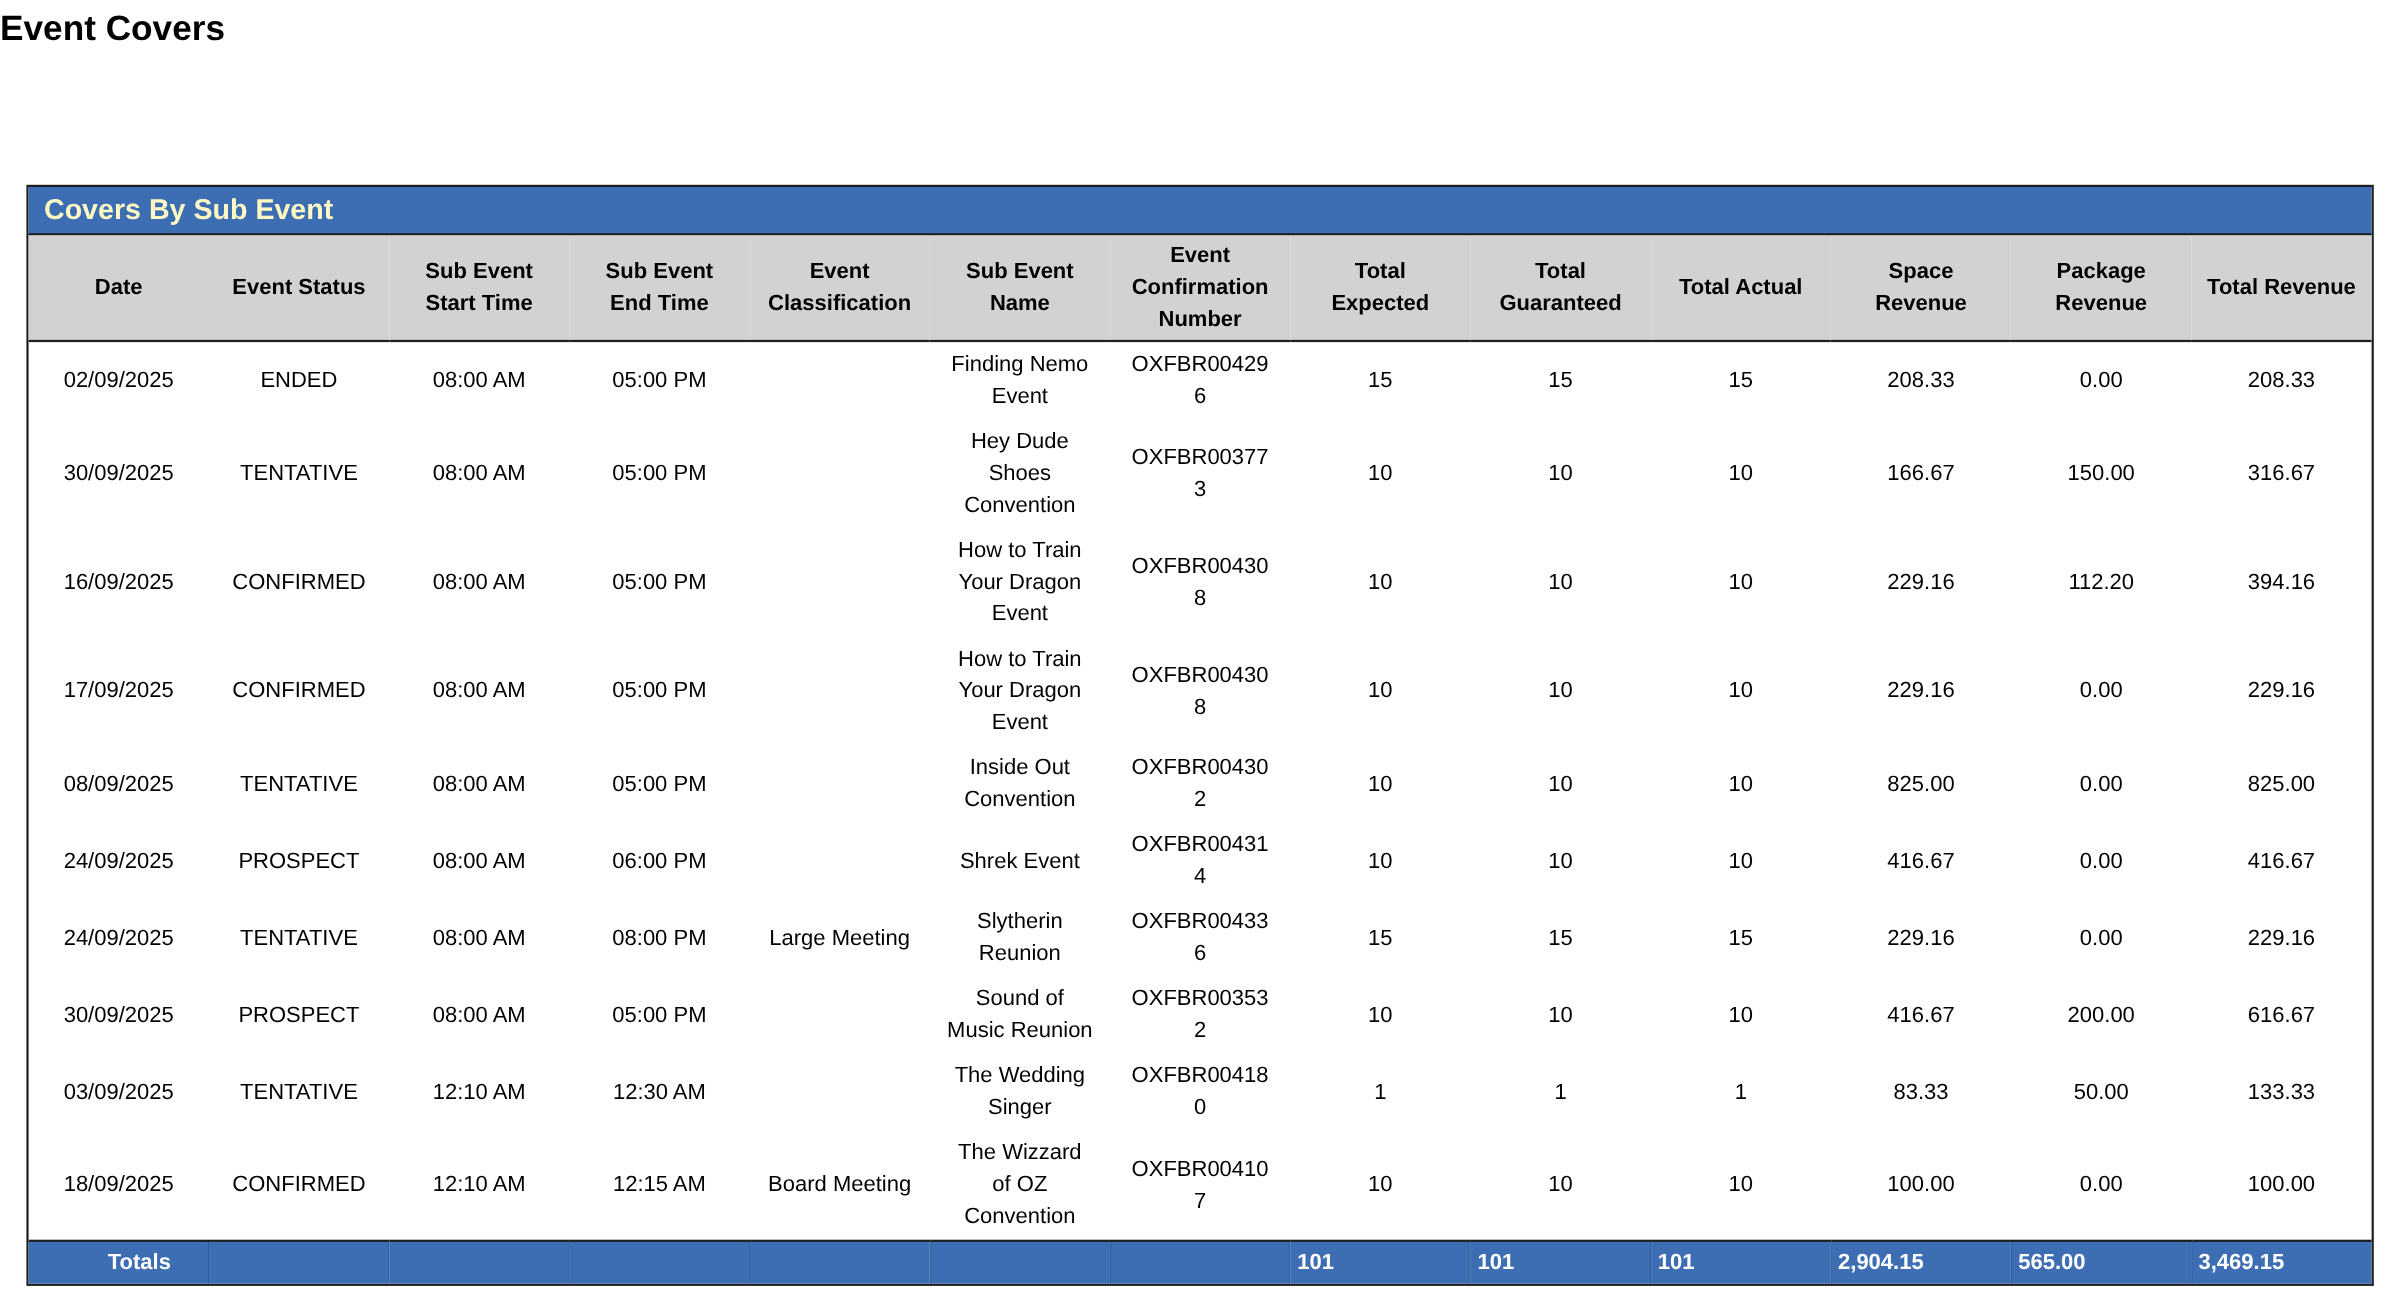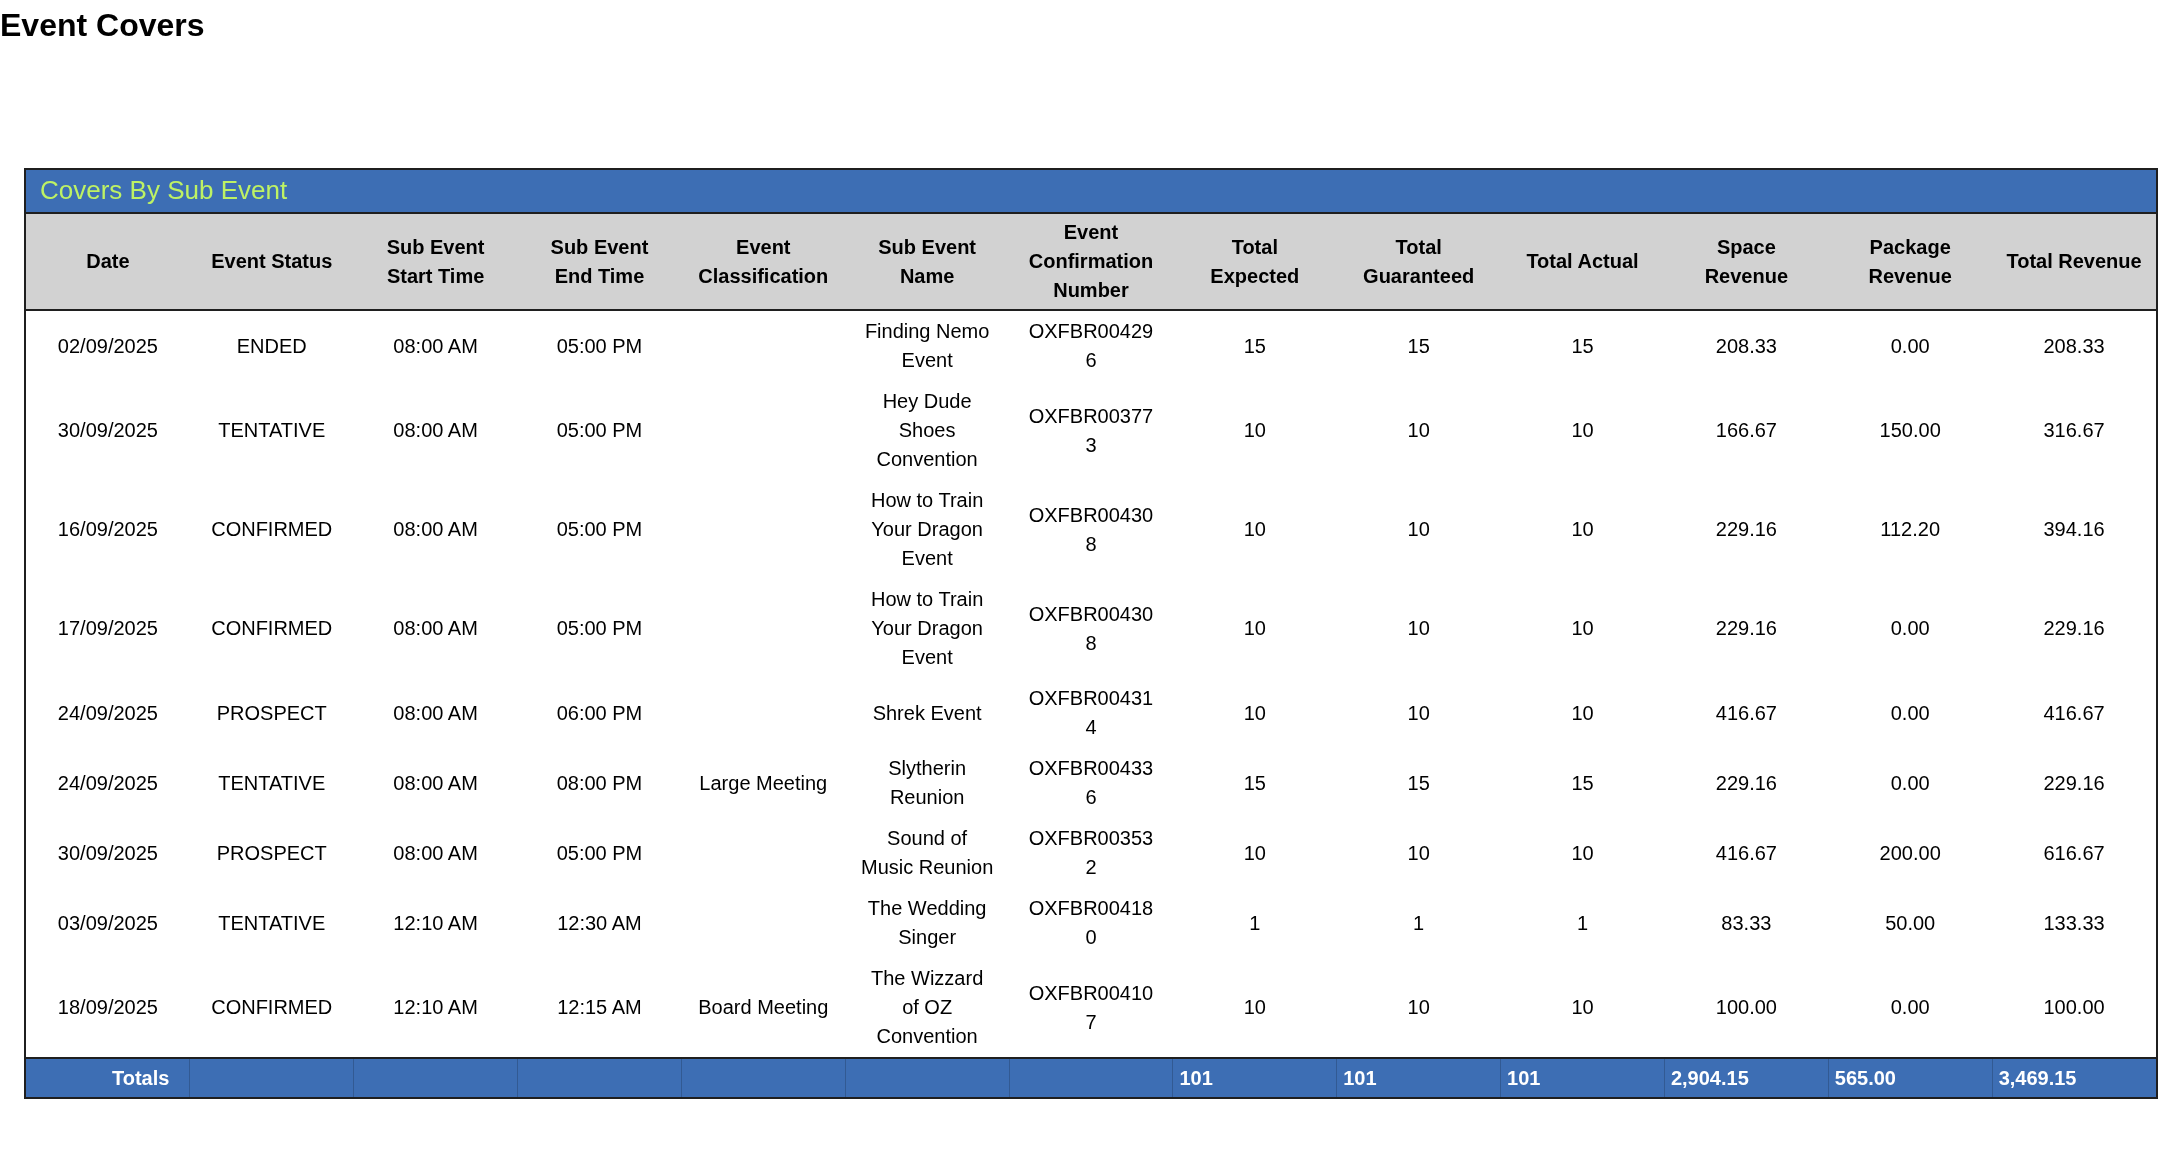--- a/index.html
+++ b/index.html
@@ -25,22 +25,22 @@
     font-weight: bold;
     margin: 6px 0 0 0;
     line-height: 38px;
   }
   .report {
     margin: 124px 24px 0 24px;
     border: 2px solid var(--border);
   }
   .section-bar {
     background: var(--blue);
-    color: #bef264;
-    font-weight: normal;
+    color: #fef9c3;
+    font-weight: bold;
     font-size: 26px;
     line-height: 30px;
     padding: 5px 14px 7px 14px;
     border-bottom: 2px solid var(--border);
   }
   table.covers-table {
     width: 100%;
     border-collapse: collapse;
     table-layout: fixed;
   }
@@ -70,21 +70,21 @@
     color: var(--totals-text);
     font-weight: bold;
     font-size: 20px;
     line-height: 24px;
     padding: 7px 6px;
     vertical-align: middle;
     border-top: 2px solid var(--border);
     border-left: 1px solid rgba(0,0,0,0.18);
   }
   tfoot td.totals-label {
-    text-align: center;
+    text-align: left;
     padding-left: 72px;
     border-left: none;
   }
 </style>
 </head>
 <body>
 
 <div class="page">
   <h1 class="title">Event Covers</h1>
 
@@ -181,20 +181,35 @@
             <td class="col-name">How to Train Your Dragon Event</td>
             <td class="col-confirmation">OXFBR004308</td>
             <td class="col-expected">10</td>
             <td class="col-guaranteed">10</td>
             <td class="col-actual">10</td>
             <td class="col-space_revenue">229.16</td>
             <td class="col-package_revenue">0.00</td>
             <td class="col-total_revenue">229.16</td>
           </tr>
           <tr>
+            <td class="col-date">08/09/2025</td>
+            <td class="col-event_status">TENTATIVE</td>
+            <td class="col-start_time">08:00 AM</td>
+            <td class="col-end_time">05:00 PM</td>
+            <td class="col-classification"></td>
+            <td class="col-name">Inside Out Convention</td>
+            <td class="col-confirmation">OXFBR004302</td>
+            <td class="col-expected">10</td>
+            <td class="col-guaranteed">10</td>
+            <td class="col-actual">10</td>
+            <td class="col-space_revenue">825.00</td>
+            <td class="col-package_revenue">0.00</td>
+            <td class="col-total_revenue">825.00</td>
+          </tr>
+          <tr>
             <td class="col-date">24/09/2025</td>
             <td class="col-event_status">PROSPECT</td>
             <td class="col-start_time">08:00 AM</td>
             <td class="col-end_time">06:00 PM</td>
             <td class="col-classification"></td>
             <td class="col-name">Shrek Event</td>
             <td class="col-confirmation">OXFBR004314</td>
             <td class="col-expected">10</td>
             <td class="col-guaranteed">10</td>
             <td class="col-actual">10</td>

